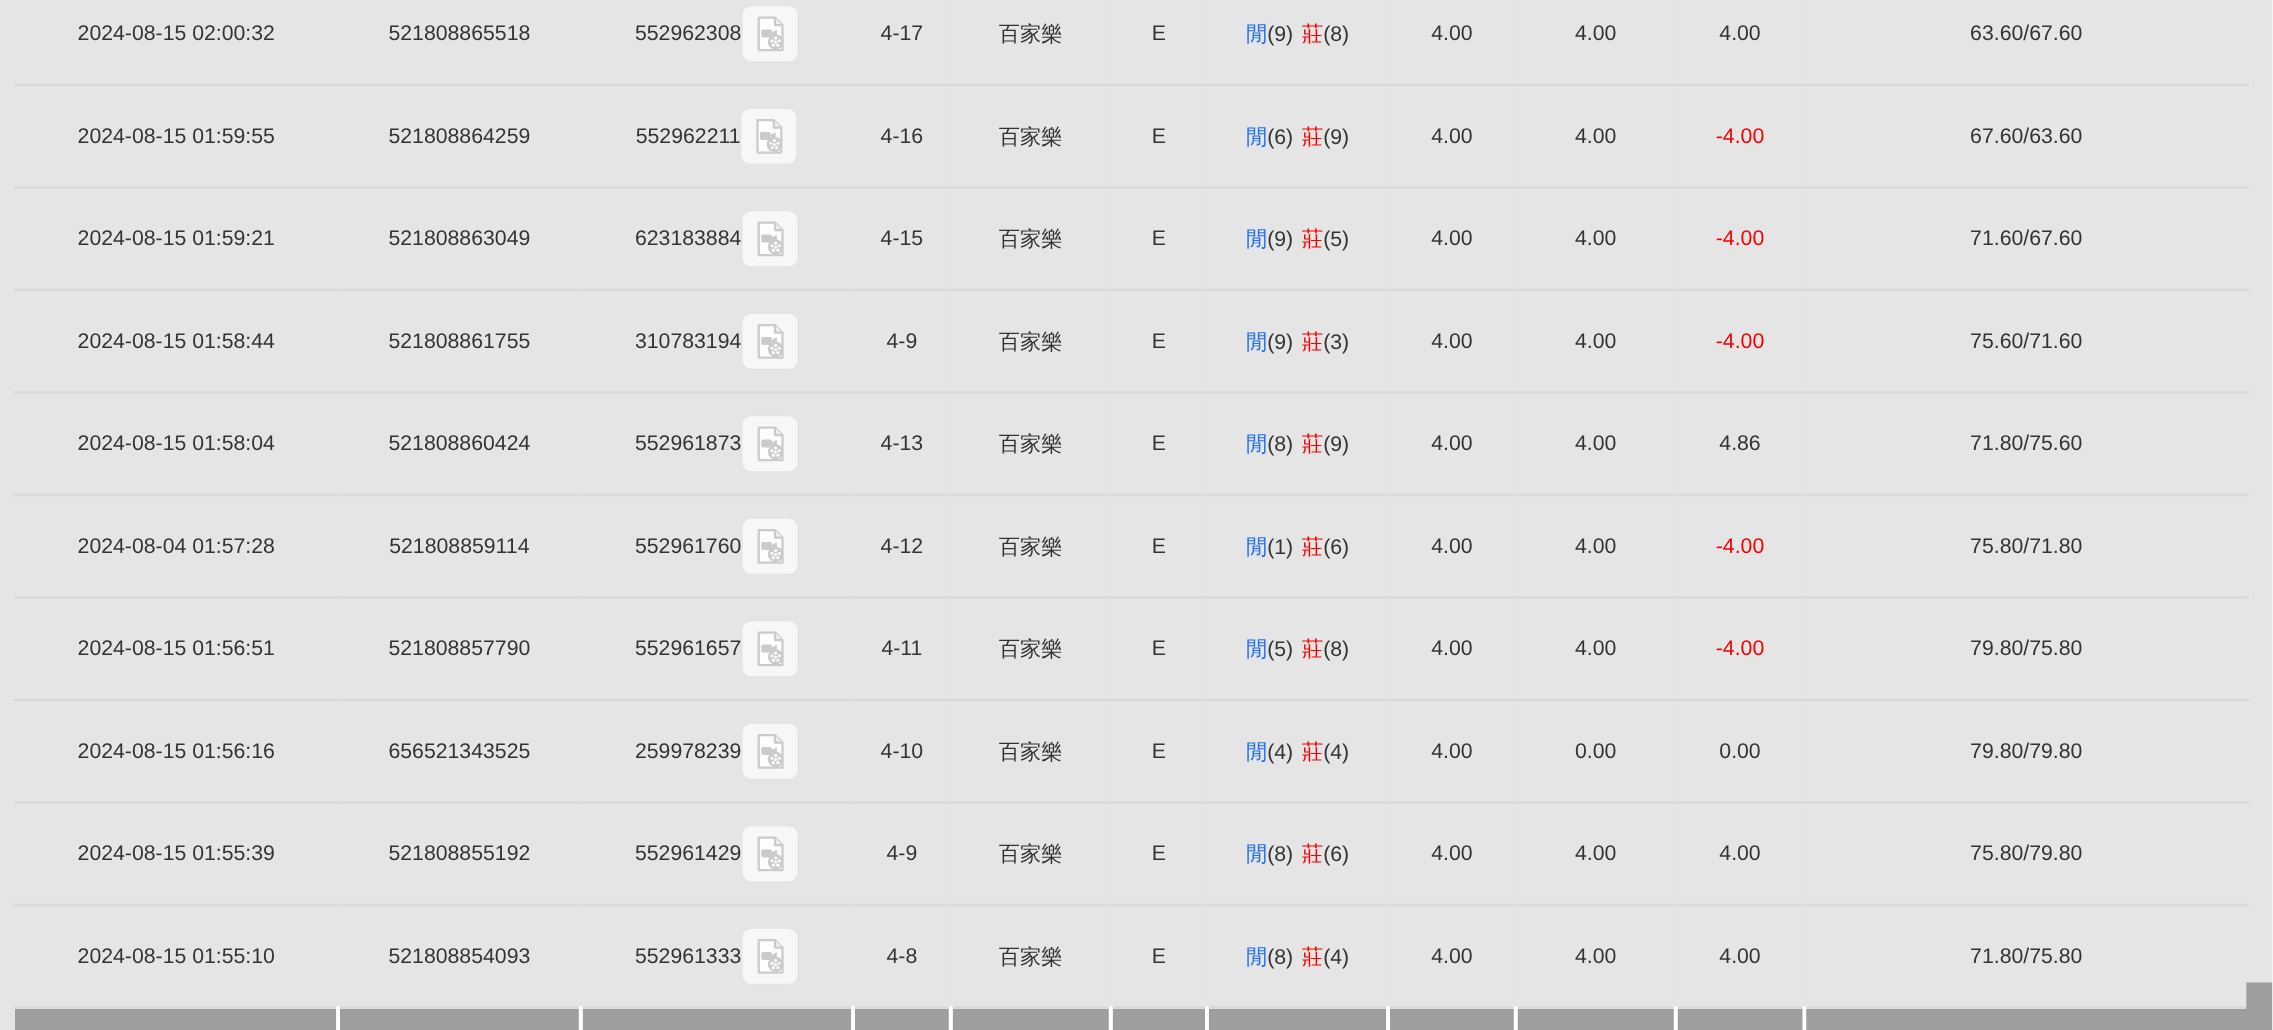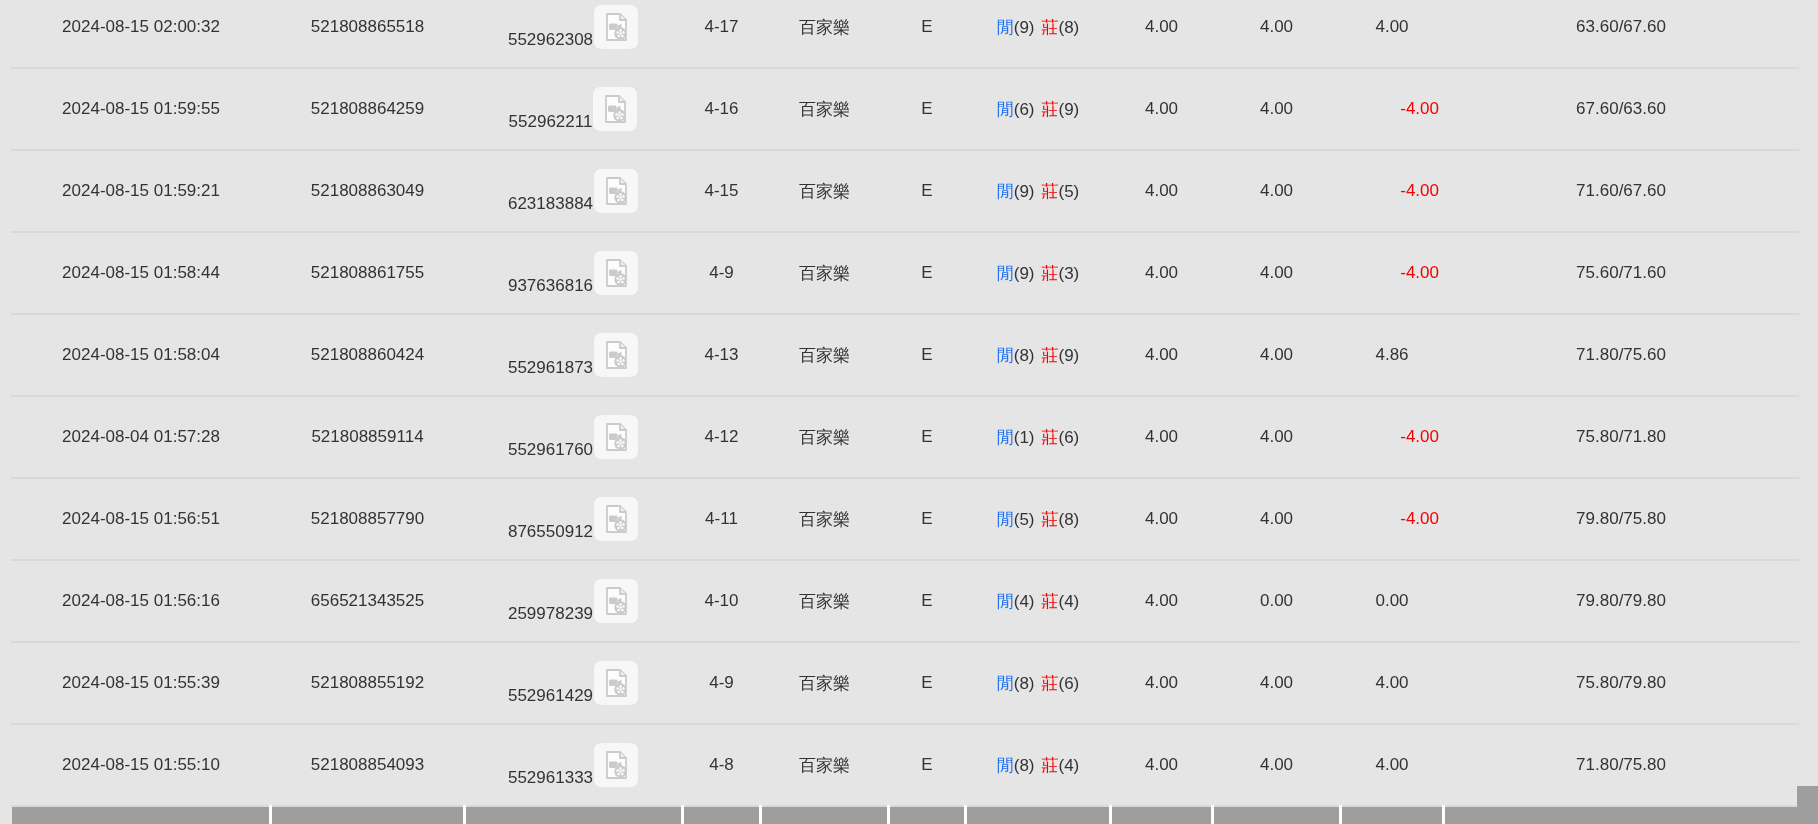--- a/index.html
+++ b/index.html
@@ -33,25 +33,25 @@
     font-size: 17px;
     color: #333333;
     white-space: nowrap;
     overflow: hidden;
   }
   td.cell-player-banker .lbl-player { color: #1e6ff2; }
   td.cell-player-banker .lbl-banker { color: #f40000; }
   td.cell-player-banker .score { color: #333333; }
   td.cell-player-banker .gap { display: inline-block; width: 7px; }
   td.cell-bet { color: #1e6ff2; }
-  td.cell-winloss.neg { color: #f40000; text-align: right; }
+  td.cell-winloss.neg { color: #f40000; }
 
   .idcell-inner {
     display: flex;
-    align-items: flex-end;
+    align-items: center;
     justify-content: center;
   }
   .video-btn {
     width: 46px;
     height: 46px;
     border-radius: 8px;
     background: #f7f7f7;
     border: 1px solid #e3e3e3;
     display: inline-flex;
     align-items: center;
@@ -213,21 +213,21 @@
           <td>4.00</td>
           <td class="cell-winloss neg">-4.00</td>
           <td>71.60/67.60</td>
         </tr>
 
         <tr>
           <td>2024-08-15 01:58:44</td>
           <td>521808861755</td>
           <td>
             <div class="idcell-inner">
-              <span>937636816</span>
+              <span>310783194</span>
               <button class="video-btn">
                 <span>
                   <svg width="32" height="32" viewBox="0 0 32 32" fill="none">
                     <path d="M7 3 H20 L26 9 V29 H7 Z" fill="#fdfdfd" stroke="#cbcbcb" stroke-width="1.8" stroke-linejoin="round"></path>
                     <path d="M20 3 V9 H26" fill="#efefef" stroke="#cbcbcb" stroke-width="1.8" stroke-linejoin="round"></path>
                     <rect x="9" y="12.5" width="8.5" height="6.5" rx="1.4" fill="#cbcbcb"></rect>
                     <path d="M17.5 14.8 L21.5 12.8 V18.7 L17.5 16.7 Z" fill="#cbcbcb"></path>
                     <circle cx="20.5" cy="22.5" r="6.2" fill="#cbcbcb"></circle>
                     <circle cx="20.5" cy="22.5" r="1.2" fill="#ffffff"></circle>
                     <circle cx="20.5" cy="19.4" r="1.25" fill="#ffffff"></circle>
@@ -324,21 +324,21 @@
           <td>4.00</td>
           <td class="cell-winloss neg">-4.00</td>
           <td>75.80/71.80</td>
         </tr>
 
         <tr>
           <td>2024-08-15 01:56:51</td>
           <td>521808857790</td>
           <td>
             <div class="idcell-inner">
-              <span>876550912</span>
+              <span>552961657</span>
               <button class="video-btn">
                 <span>
                   <svg width="32" height="32" viewBox="0 0 32 32" fill="none">
                     <path d="M7 3 H20 L26 9 V29 H7 Z" fill="#fdfdfd" stroke="#cbcbcb" stroke-width="1.8" stroke-linejoin="round"></path>
                     <path d="M20 3 V9 H26" fill="#efefef" stroke="#cbcbcb" stroke-width="1.8" stroke-linejoin="round"></path>
                     <rect x="9" y="12.5" width="8.5" height="6.5" rx="1.4" fill="#cbcbcb"></rect>
                     <path d="M17.5 14.8 L21.5 12.8 V18.7 L17.5 16.7 Z" fill="#cbcbcb"></path>
                     <circle cx="20.5" cy="22.5" r="6.2" fill="#cbcbcb"></circle>
                     <circle cx="20.5" cy="22.5" r="1.2" fill="#ffffff"></circle>
                     <circle cx="20.5" cy="19.4" r="1.25" fill="#ffffff"></circle>

